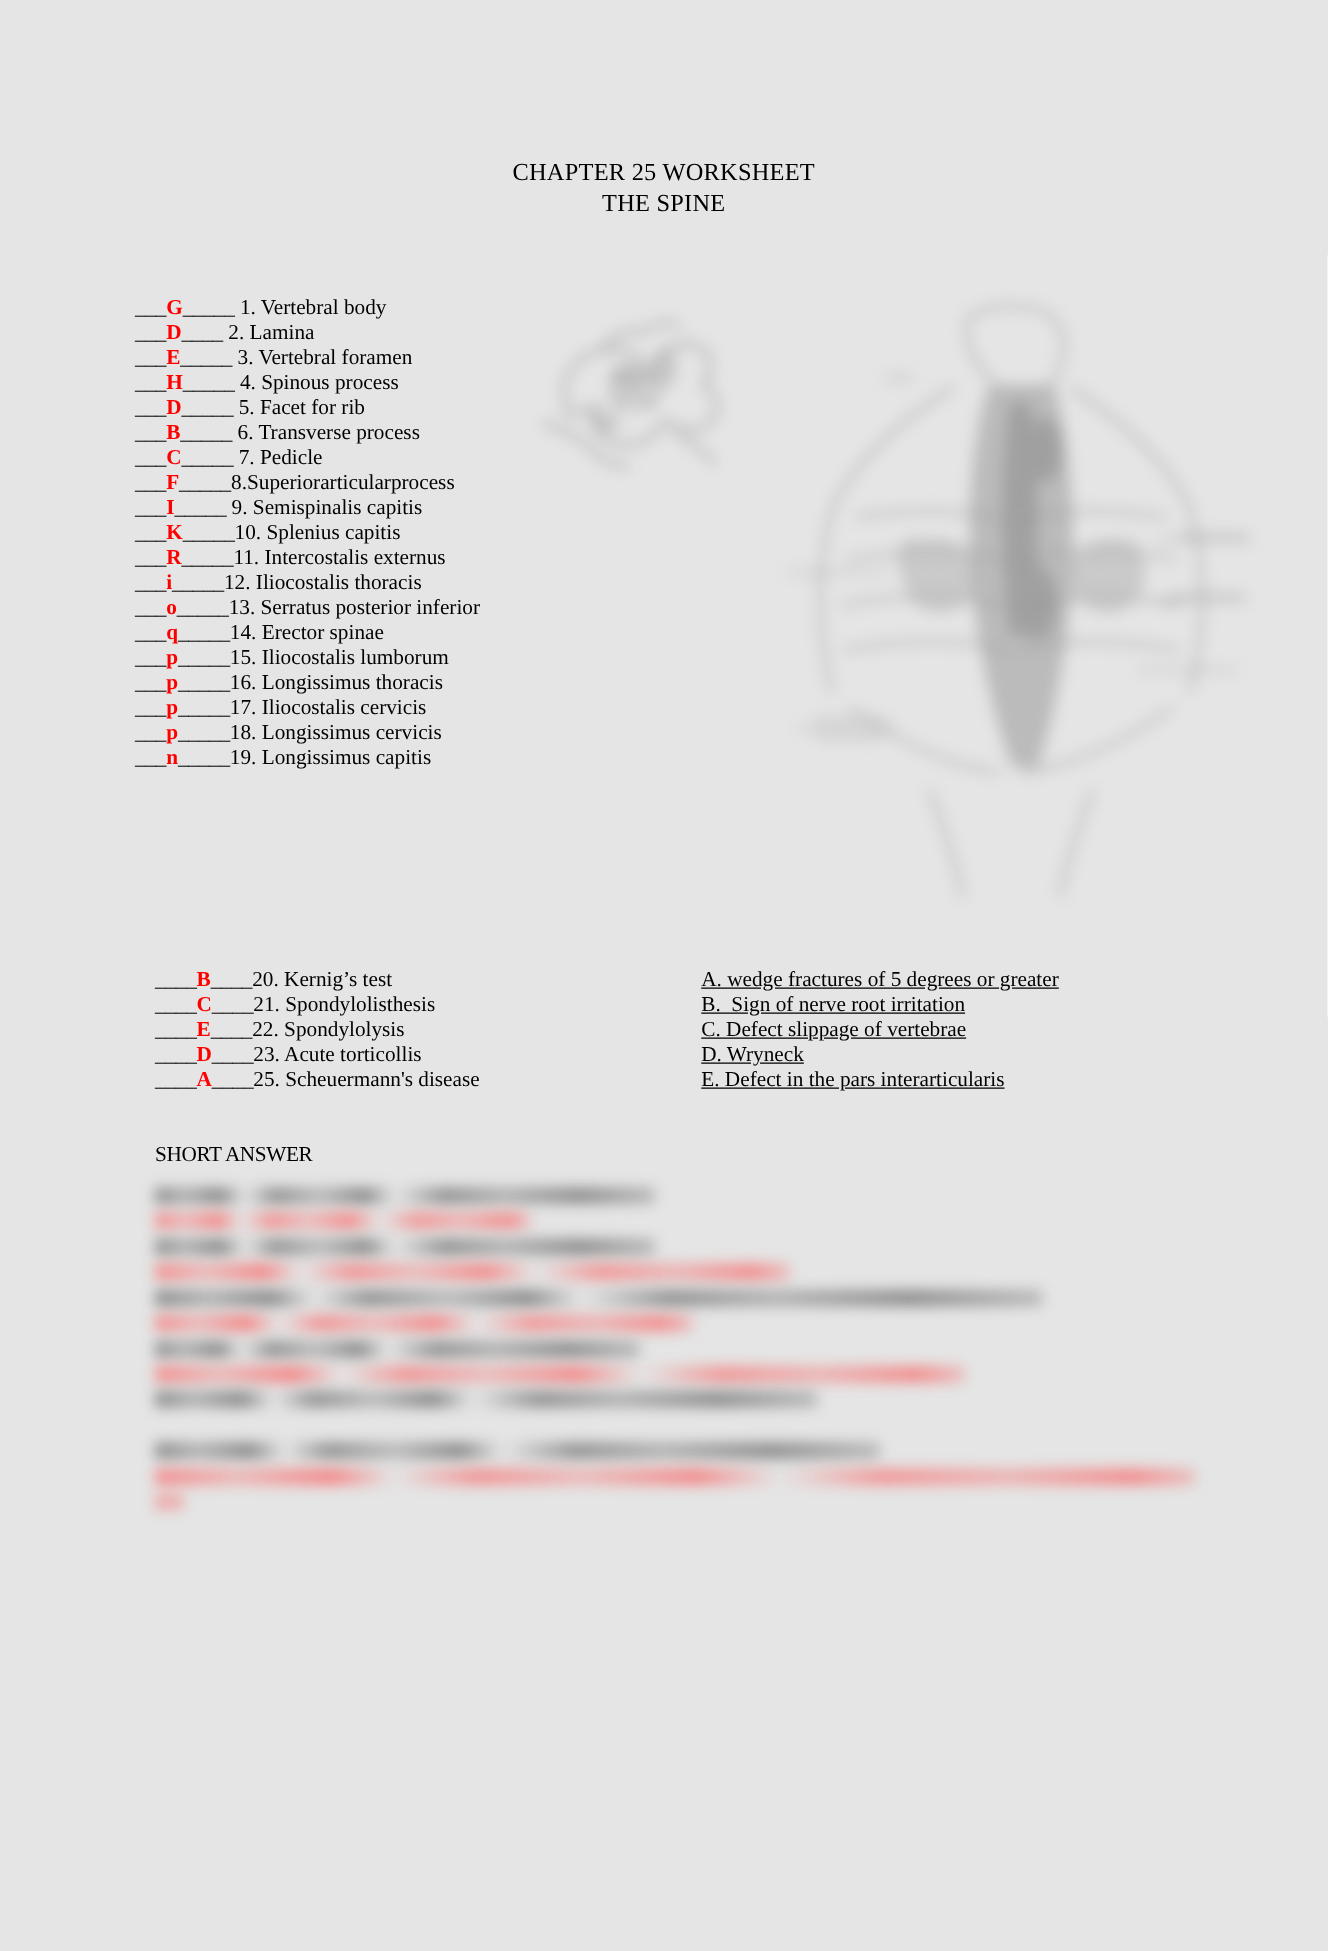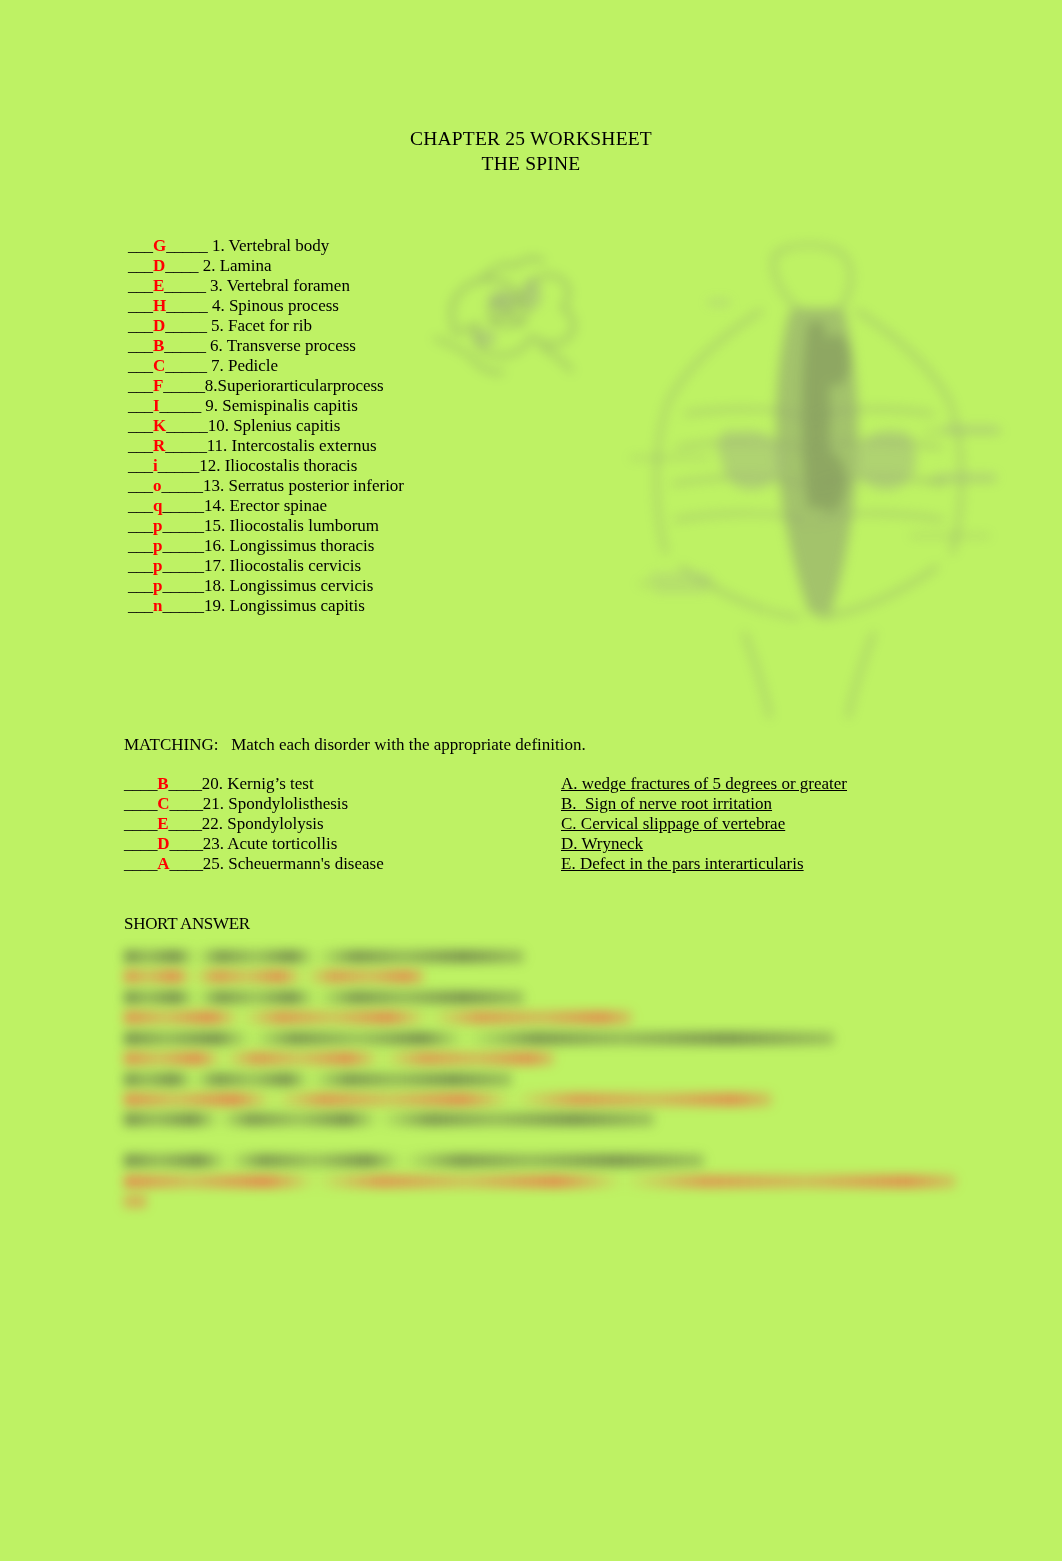--- a/index.html
+++ b/index.html
@@ -13,21 +13,21 @@
     height: 1561px;
     position: relative;
     font-family: "Liberation Serif", "DejaVu Serif", serif;
     color: #000000;
     overflow: hidden;
   }
 
   .page {
     position: absolute;
     inset: 0;
-    background: #bef264;
+    background: #e5e5e5;
   }
 
   
   .doc-title {
     position: absolute;
     left: 0;
     top: 126px;
     width: 1062px;
     text-align: center;
     font-size: 19.5px;
@@ -51,21 +51,21 @@
     left: 124px;
     top: 913px;
     font-size: 17px;
     line-height: 21px;
     letter-spacing: -0.3px;
   }
 
   
   #matching-list-1 {
     position: absolute;
-    left: 128px;
+    left: 108px;
     top: 236px;
     width: 330px;
   }
   #matching-list-2 {
     position: absolute;
     left: 124px;
     top: 774px;
     width: 340px;
   }
   .match-row {
@@ -273,34 +273,33 @@
       <g fill="#9a9a9a" opacity="0.55">
         <rect x="84" y="64" width="22" height="5"></rect>
         <rect x="26" y="338" width="60" height="5"></rect>
         <rect x="30" y="352" width="52" height="4"></rect>
         <rect x="318" y="190" width="56" height="5"></rect>
         <rect x="312" y="238" width="60" height="5"></rect>
       </g>
     </svg>
   </div>
 
-  <div class="matching-header" id="matching-header-2">MATCHING:   Match each disorder with the appropriate definition.</div>
 
   <div id="matching-list-2">
       <div class="match-row"><span class="blank">____</span><span class="answer">B</span><span class="blank">____</span><span class="item-text">20. Kernig’s test</span></div>
       <div class="match-row"><span class="blank">____</span><span class="answer">C</span><span class="blank">____</span><span class="item-text">21. Spondylolisthesis</span></div>
       <div class="match-row"><span class="blank">____</span><span class="answer">E</span><span class="blank">____</span><span class="item-text">22. Spondylolysis</span></div>
       <div class="match-row"><span class="blank">____</span><span class="answer">D</span><span class="blank">____</span><span class="item-text">23. Acute torticollis</span></div>
       <div class="match-row"><span class="blank">____</span><span class="answer">A</span><span class="blank">____</span><span class="item-text">25. Scheuermann's disease</span></div>
     </div>
 
   <div id="definition-list">
       <div class="def-row">A. wedge fractures of 5 degrees or greater</div>
       <div class="def-row">B.  Sign of nerve root irritation</div>
-      <div class="def-row">C. Cervical slippage of vertebrae</div>
+      <div class="def-row">C. Defect slippage of vertebrae</div>
       <div class="def-row">D. Wryneck</div>
       <div class="def-row">E. Defect in the pars interarticularis</div>
     </div>
 
   <div class="short-answer-header">SHORT ANSWER</div>
 
   <div id="short-answer-block">
       <div class="sa-line sa-q" style="top: 0px; left: 0px; width: 400px;"></div>
       <div class="sa-line sa-a" style="top: 20px; left: 0px; width: 300px;"></div>
       <div class="sa-line sa-q" style="top: 41px; left: 0px; width: 400px;"></div>

